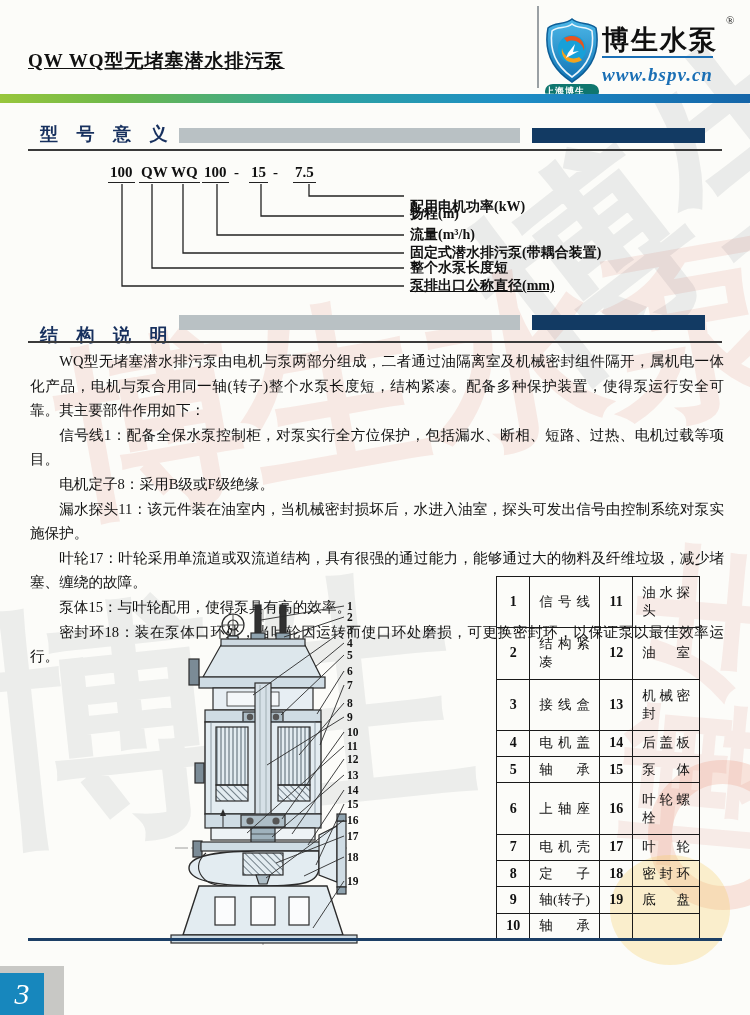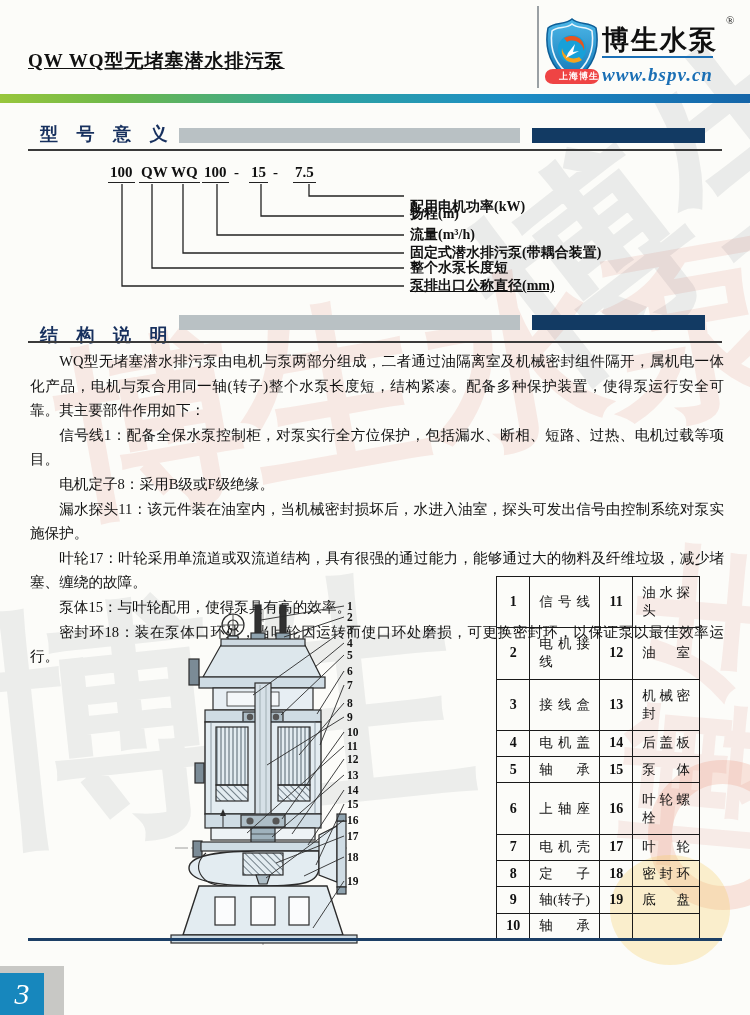--- a/index.html
+++ b/index.html
@@ -17,22 +17,22 @@
   .wm-red-mid{left:55px;top:255px;font-size:185px;color:rgba(205,70,50,.10);transform:rotate(-10deg);}
   .wm-gray-left{left:-25px;top:545px;font-size:250px;color:rgba(145,152,158,.14);transform:rotate(-6deg);}
   .wm-red-right{left:545px;top:585px;font-size:170px;color:rgba(205,70,50,.09);transform:rotate(-85deg);}
   .wm-ring{left:648px;top:760px;width:150px;height:150px;border:24px solid rgba(228,100,62,.16);border-radius:50%;}
   .wm-blob{left:610px;top:855px;width:120px;height:110px;background:rgba(246,205,100,.30);border-radius:50%;}
   
   .page-title{left:28px;top:48px;font-size:19px;font-weight:bold;letter-spacing:1px;z-index:2;text-decoration:underline;}
   .logo-divider{left:537px;top:6px;width:2px;height:82px;background:#9aa0a4;z-index:2;}
   .logo-wrap{left:544px;top:14px;width:200px;height:84px;z-index:2;}
   .logo-shield{position:absolute;left:0;top:4px;}
-  .logo-ribbon{position:absolute;left:1px;top:55px;width:54px;height:15px;background:#ef4444;border-radius:8px/7px;
-    color:#fff;font-size:9px;font-weight:bold;text-align:right;line-height:15px;letter-spacing:1px;}
+  .logo-ribbon{position:absolute;left:1px;top:70px;width:54px;height:15px;background:#0f766e;border-radius:8px/7px;
+    color:#fff;font-size:9px;font-weight:bold;text-align:left;line-height:15px;letter-spacing:1px;}
   .logo-brand{position:absolute;left:58px;top:8px;font-size:27px;font-weight:bold;letter-spacing:2px;color:#101010;
     font-family:"Liberation Sans","DejaVu Sans",sans-serif;}
   .logo-reg{position:absolute;left:182px;top:0px;font-size:11px;color:#222;}
   .logo-url{position:absolute;left:58px;top:42px;font-size:19px;font-weight:bold;font-style:italic;color:#1a6fb5;
     border-top:2px solid #1a6fb5;padding-top:6px;letter-spacing:1px;}
   .grad-bar{left:0;top:94px;width:750px;height:9px;z-index:2;
     background:linear-gradient(to right,#98c63c 0%,#6cb84b 16%,#2fa49f 42%,#1d8ec6 68%,#1565a8 100%);}
   
   .sec-title{font-size:18px;font-weight:bold;color:#17305e;letter-spacing:7px;z-index:2;position:absolute;left:40px;}
   .bar-gray{position:absolute;left:179px;width:341px;height:15px;background:#b9c1c4;z-index:2;}
@@ -265,21 +265,21 @@
 <table class="parts-table" data-name="parts-table">
     <tbody id="parts-tbody">
       <tr data-name="parts-table-row">
         <td class="num" data-name="part-number-cell">1</td>
         <td class="nm nm1" data-name="part-name-cell">信号线</td>
         <td class="num" data-name="part-number-cell">11</td>
         <td class="nm nm2" data-name="part-name-cell">油水探头</td>
       </tr>
       <tr data-name="parts-table-row">
         <td class="num" data-name="part-number-cell">2</td>
-        <td class="nm nm1" data-name="part-name-cell">电机接线</td>
+        <td class="nm nm1" data-name="part-name-cell">结构紧凑</td>
         <td class="num" data-name="part-number-cell">12</td>
         <td class="nm nm2" data-name="part-name-cell">油室</td>
       </tr>
       <tr data-name="parts-table-row">
         <td class="num" data-name="part-number-cell">3</td>
         <td class="nm nm1" data-name="part-name-cell">接线盒</td>
         <td class="num" data-name="part-number-cell">13</td>
         <td class="nm nm2" data-name="part-name-cell">机械密封</td>
       </tr>
       <tr data-name="parts-table-row">

